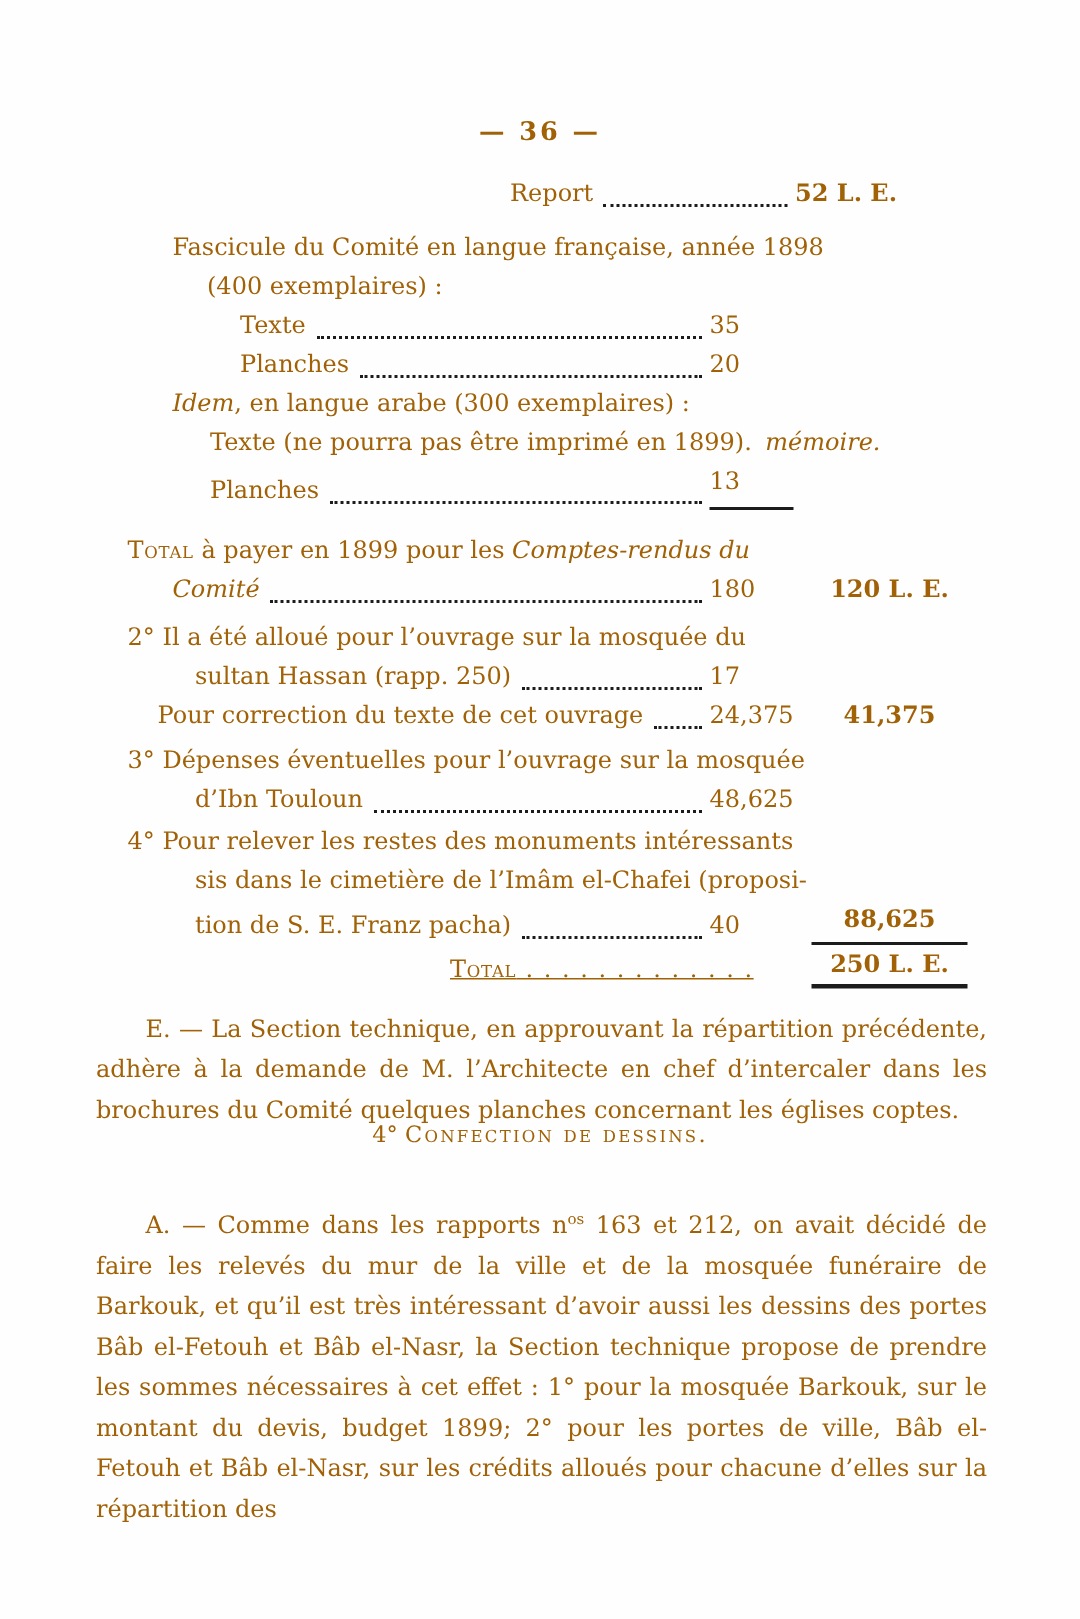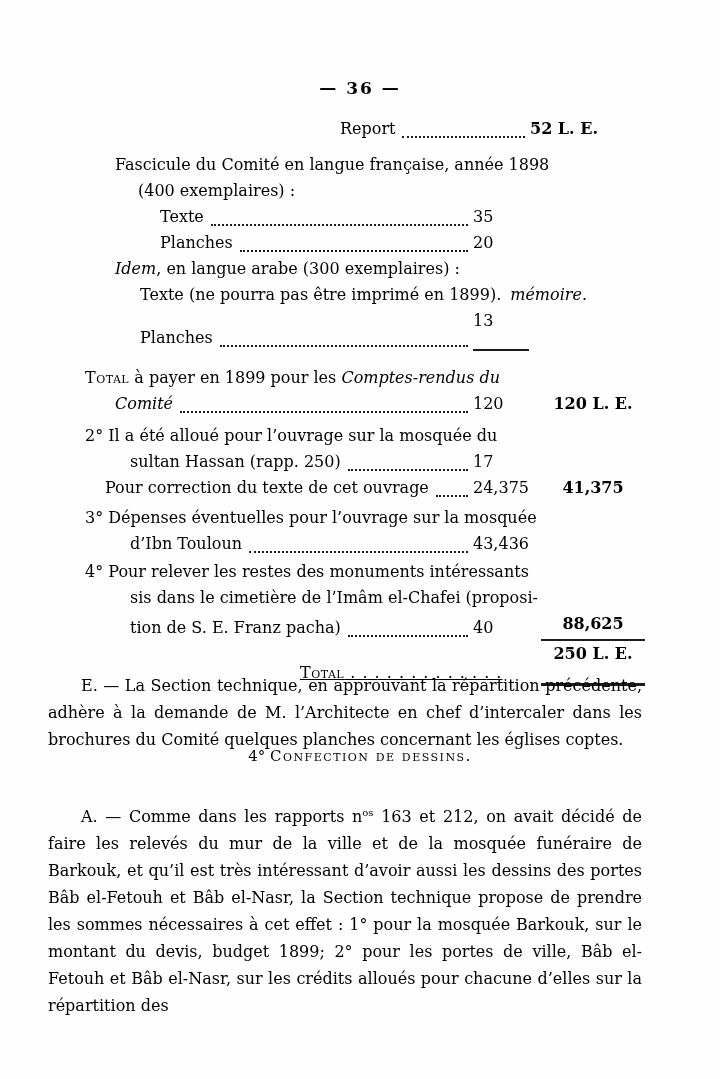--- a/index.html
+++ b/index.html
@@ -1,18 +1,18 @@
 <!DOCTYPE html>
 <html><head>
 <meta charset="utf-8">
 <style>
   html,body { margin:0; padding:0; background:#ffffff; }
   .page {
     position:relative; width:720px; height:1079px; background:#fefefe;
-    color:#000000; font-family:"DejaVu Serif", serif; font-size:16px;
+    color:#a16207; font-family:"DejaVu Serif", serif; font-size:16px;
     overflow:hidden;
   }
   .page-number {
     position:absolute; top:78px; left:64px; width:592px;
     text-align:center; font-weight:bold; font-size:17px; letter-spacing:2px;
   }
   
   .report-row {
     position:absolute; top:116px; left:340px; width:258px;
     display:flex; align-items:flex-end; line-height:26px; white-space:nowrap;
@@ -27,28 +27,28 @@
   }
   .c1 { flex:0 0 68px; font-weight:normal; }
   .c2 { flex:0 0 104px; text-align:center; font-weight:bold; }
   .amt { font-weight:bold; }
   .it { font-style:italic; }
   .sc { font-variant:small-caps; letter-spacing:0.5px; }
   .in20{ padding-left:20px; } .in30{ padding-left:30px; } .in45{ padding-left:45px; }
   .in53{ padding-left:53px; } .in55{ padding-left:55px; } .in75{ padding-left:75px; }
   .g14{ margin-top:14px; } .g6{ margin-top:6px; } .g4{ margin-top:4px; } .g2{ margin-top:2px; }
   .note { margin-left:9px; }
-  .ub { display:inline-block; min-width:56px; border-bottom:2px solid #1c1c1c; padding-bottom:15px; }
+  .ub { display:inline-block; min-width:56px; border-bottom:2px solid #1c1c1c; padding-bottom:4px; }
   .c2-rule { border-bottom:2px solid #1c1c1c; padding-bottom:2px; }
-  .c2-rule-heavy { border-bottom:3px solid #1c1c1c; padding-bottom:16px; }
+  .c2-rule-heavy { border-bottom:3px solid #1c1c1c; padding-bottom:0; }
   .grand-total-lbl { padding-left:215px;text-decoration:underline; }
   .dots { letter-spacing:1px; }
   
   .para {
-    position:absolute; left:48px; width:594px;
+    position:absolute; left:64px; width:594px;
     text-align:justify; text-indent:33px; line-height:27px; font-size:16px;
   }
   .para-e { top:656px; }
   .para-a { top:787px; }
   .section-heading {
     position:absolute; top:747px; left:64px; width:592px;
     text-align:center; font-weight:normal; font-size:15px;
   }
   .section-heading .sc { letter-spacing:1.5px; }
   sup.sup { font-size:10px; vertical-align:super; line-height:0; }
@@ -99,21 +99,21 @@
       <span class="c1"><span class="ub">13</span></span>
       <span class="c2"></span>
     </div>
 
     <div class="row g14">
       <span class="lbl"><span class="sc">Total</span><span> à payer en 1899 pour les </span><span class="it">Comptes-rendus du</span></span>
     </div>
     <div class="row">
       <span class="lbl in30 it">Comité</span>
       <span class="leader"></span>
-      <span class="c1">120</span>
+      <span class="c1">180</span>
       <span class="c2">120 L. E.</span>
     </div>
 
     <div class="row g6">
       <span class="lbl">2°  Il a été alloué pour l’ouvrage sur la mosquée du</span>
     </div>
     <div class="row">
       <span class="lbl in45">sultan Hassan (rapp. 250)</span>
       <span class="leader"></span>
       <span class="c1">17</span>
@@ -125,21 +125,21 @@
       <span class="c1">24,375</span>
       <span class="c2">41,375</span>
     </div>
 
     <div class="row g4">
       <span class="lbl">3°  Dépenses éventuelles pour l’ouvrage sur la mosquée</span>
     </div>
     <div class="row">
       <span class="lbl in45">d’Ibn Touloun</span>
       <span class="leader"></span>
-      <span class="c1">43,436</span>
+      <span class="c1">48,625</span>
       <span class="c2"></span>
     </div>
 
     <div class="row g2">
       <span class="lbl">4°  Pour relever les restes des monuments intéressants</span>
     </div>
     <div class="row">
       <span class="lbl in45">sis dans le cimetière de l’Imâm el-Chafei (proposi-</span>
     </div>
     <div class="row">

